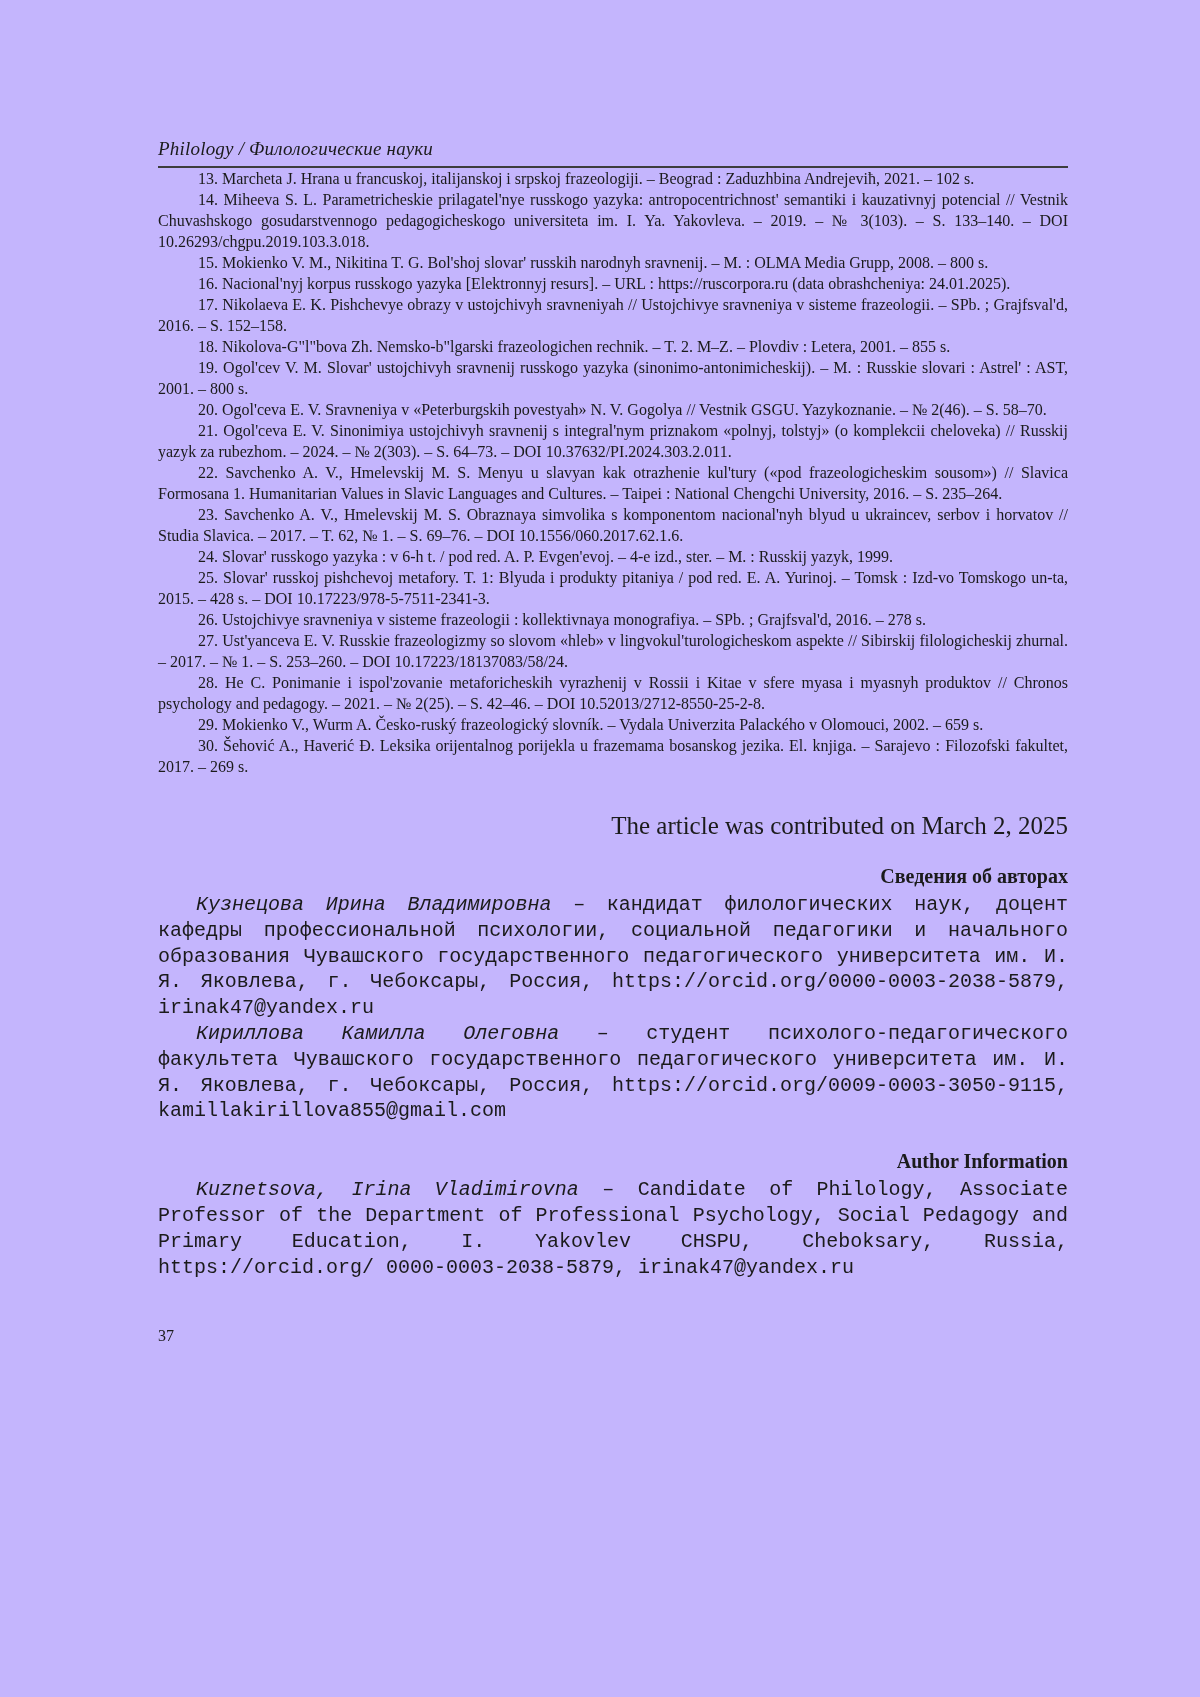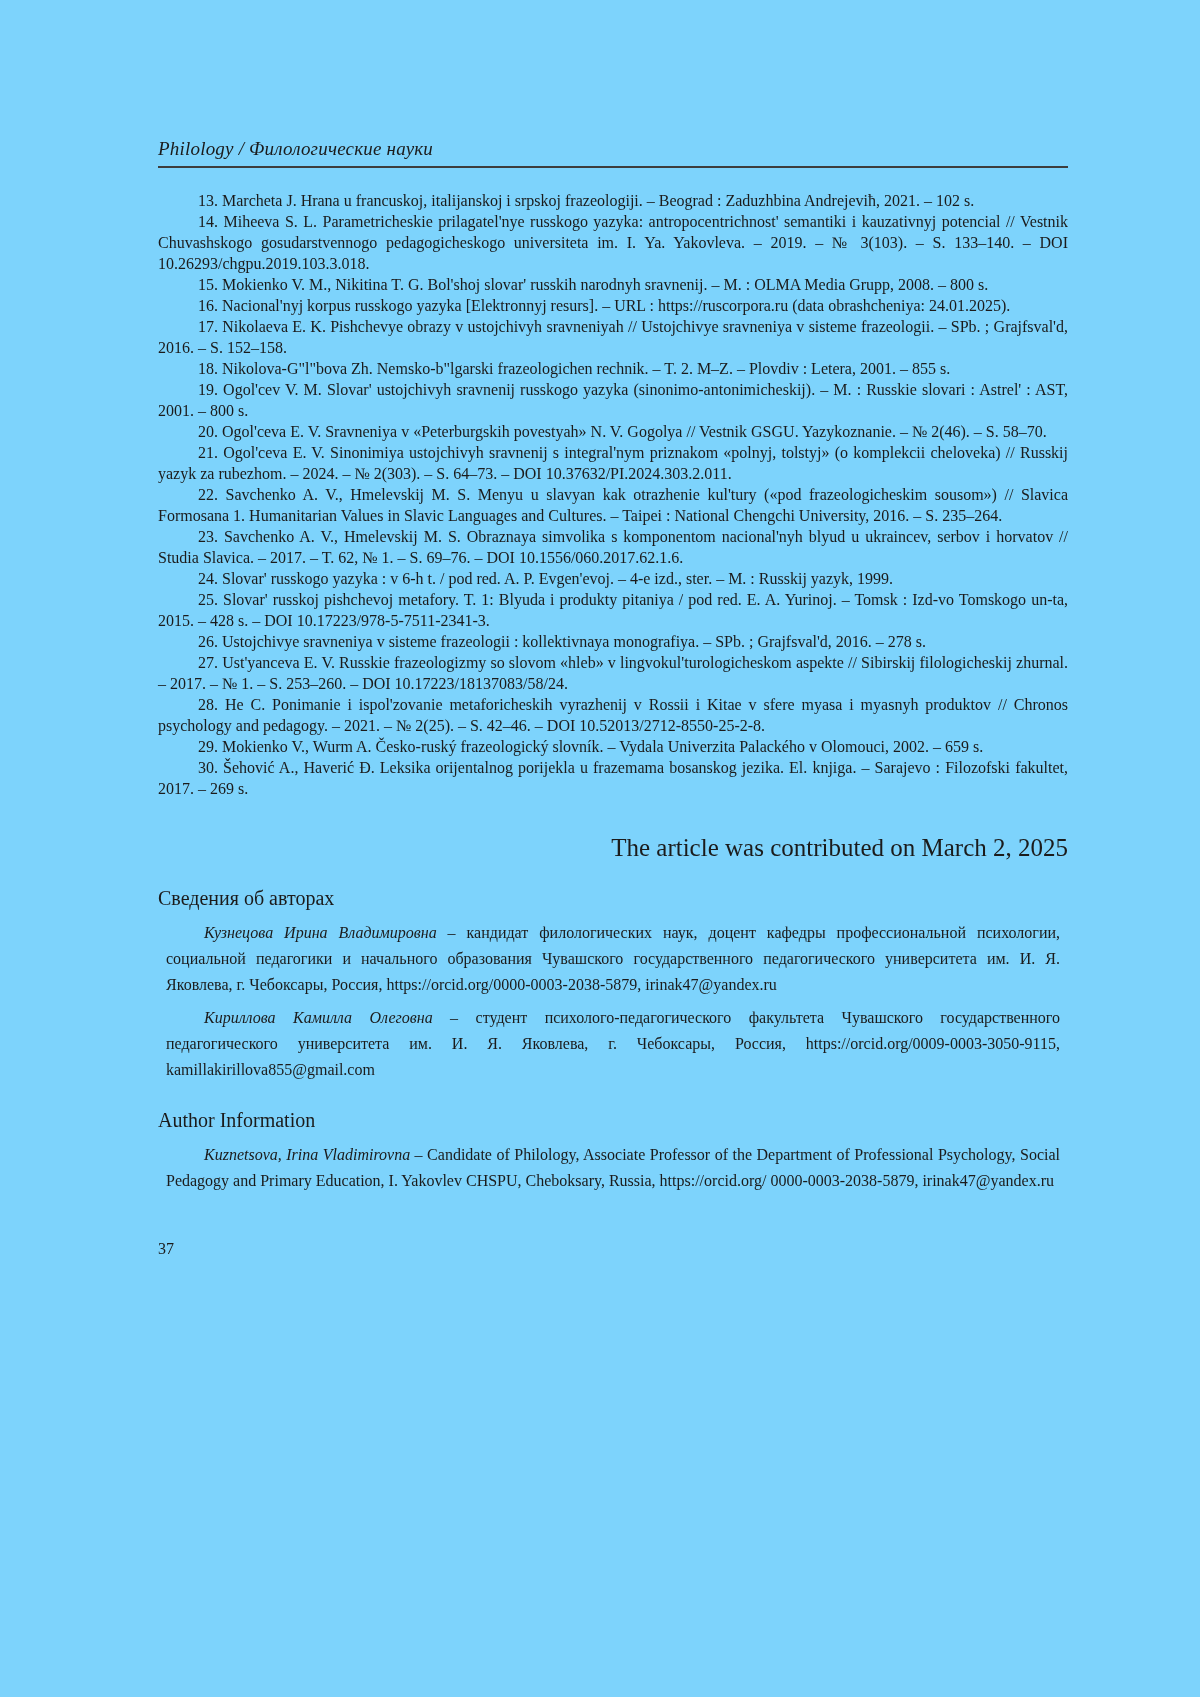--- a/index.html
+++ b/index.html
@@ -1,66 +1,67 @@
 <!DOCTYPE html>
 <html lang="ru"><head>
 <meta charset="utf-8">
 <style>
   html,body{margin:0;padding:0;background:#ffffff;}
   .page{
     position:relative;
     width:1200px;
     height:1697px;
     margin:0 auto;
-    background:#7dd3fc;
+    background:#c4b5fd;
     color:#1b1b1b;
     font-family:"Liberation Serif","DejaVu Serif",serif;
     box-sizing:border-box;
     padding:138px 132px 0 158px;
     overflow:hidden;
   }
   .running-title{
     font-style:italic;
     font-size:19px;
     line-height:22px;
     letter-spacing:.2px;
   }
   .header-rule{
     border:none;
     border-top:2px solid #3d3d3d;
     margin:6px 0 0 0;
   }
-  .references{margin-top:22px;}
+  .references{}
   .ref{
     margin:0;
     font-size:16px;
     line-height:21px;
     text-align:justify;
     text-indent:40px;
   }
   .contributed{
     margin:36px 0 0 0;
     font-size:25px;
     line-height:26px;
     text-align:right;
   }
   .sec-heading{
     margin:24px 0 0 0;
     font-size:20px;
     line-height:27px;
-    font-weight:normal;
-    text-align:left;
+    font-weight:bold;
+    text-align:right;
   }
   .authors{margin-top:2px;}
   .author{
-    margin:8px;
-    font-size:16px;
+    margin:0;
+    font-size:20px;
     line-height:25.8px;
     text-align:justify;
     text-indent:38px;
+    font-family:Liberation Mono, monospace;
   }
   .author-name{font-style:italic;}
   .page-number{
     margin-top:46px;
     font-size:16px;
     line-height:20px;
   }
 </style>
 </head>
 <body>

